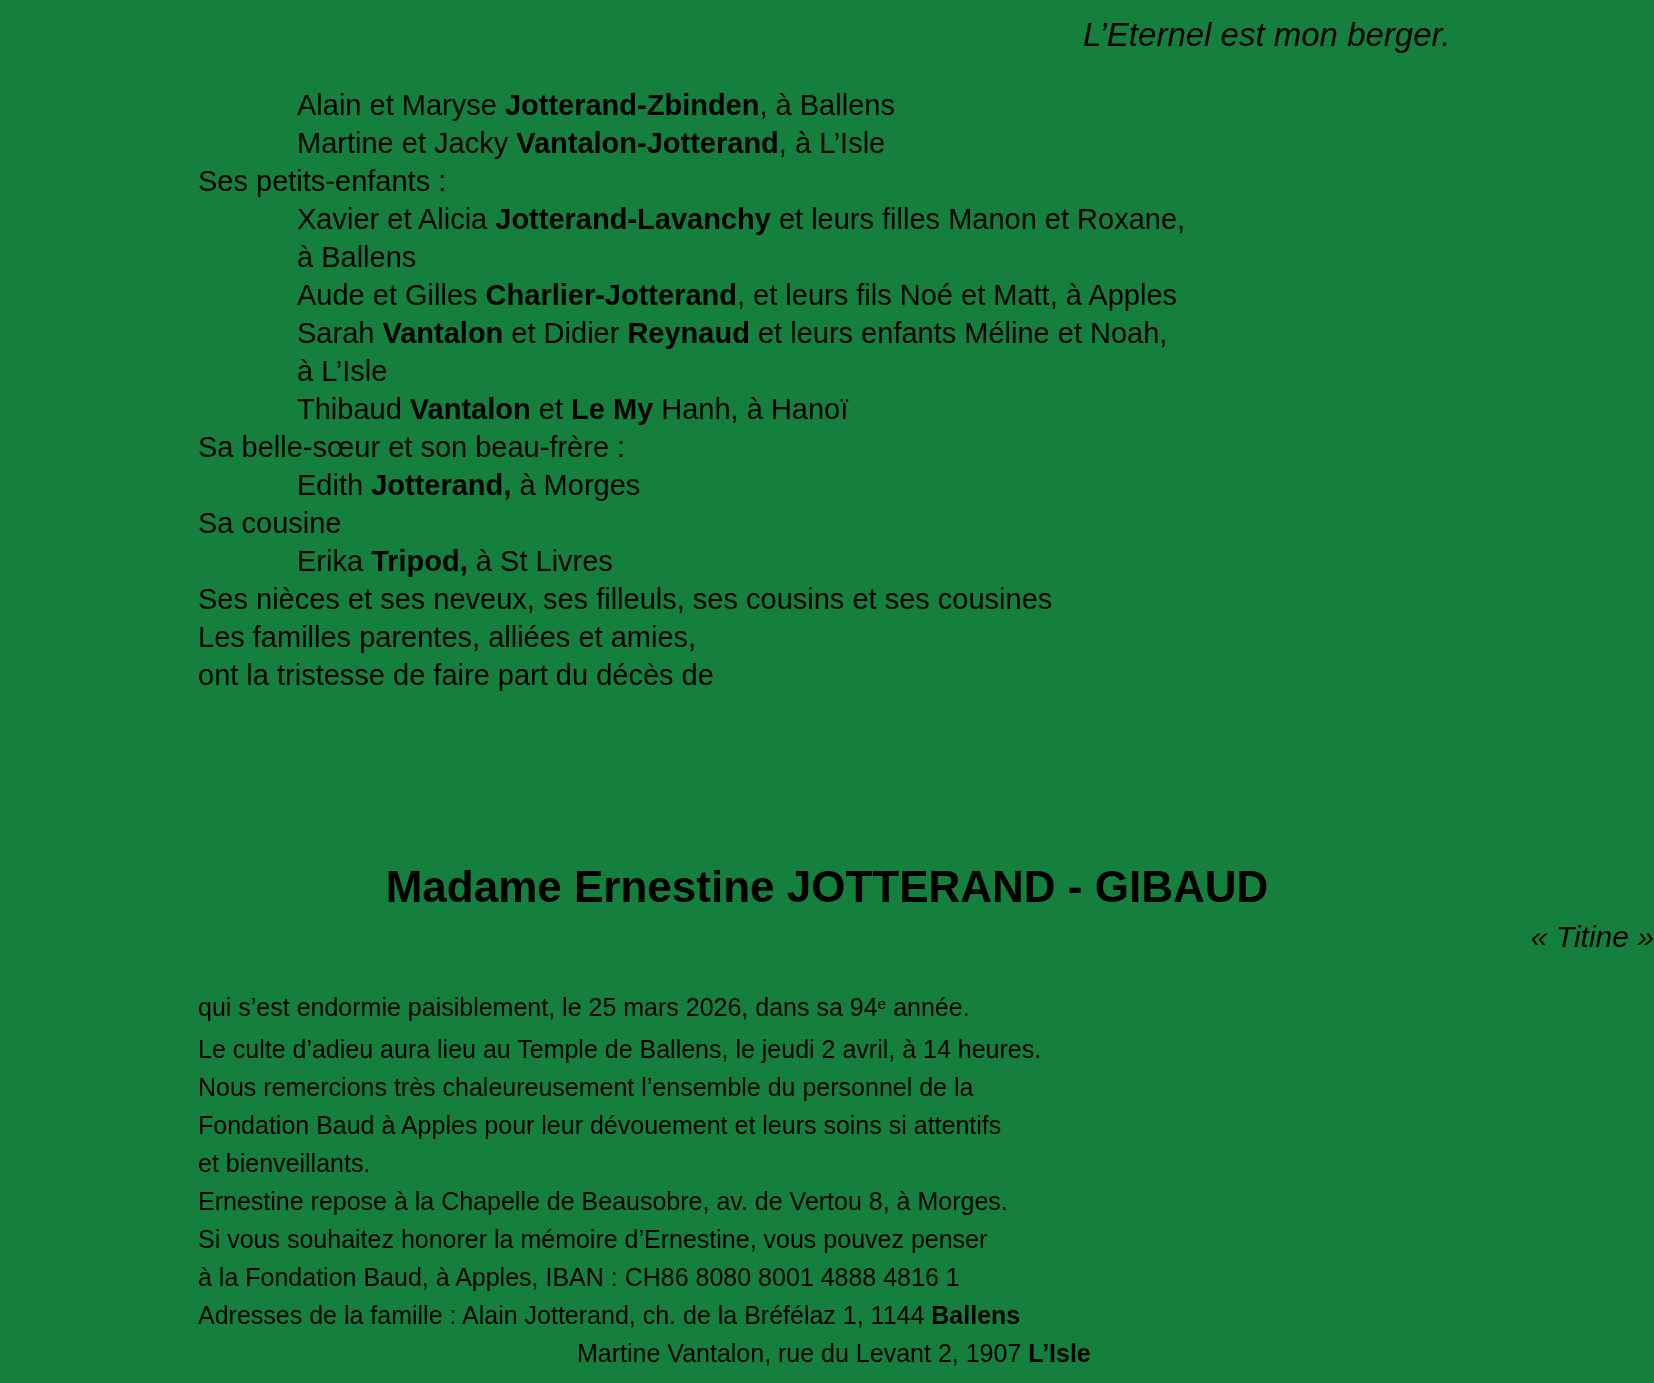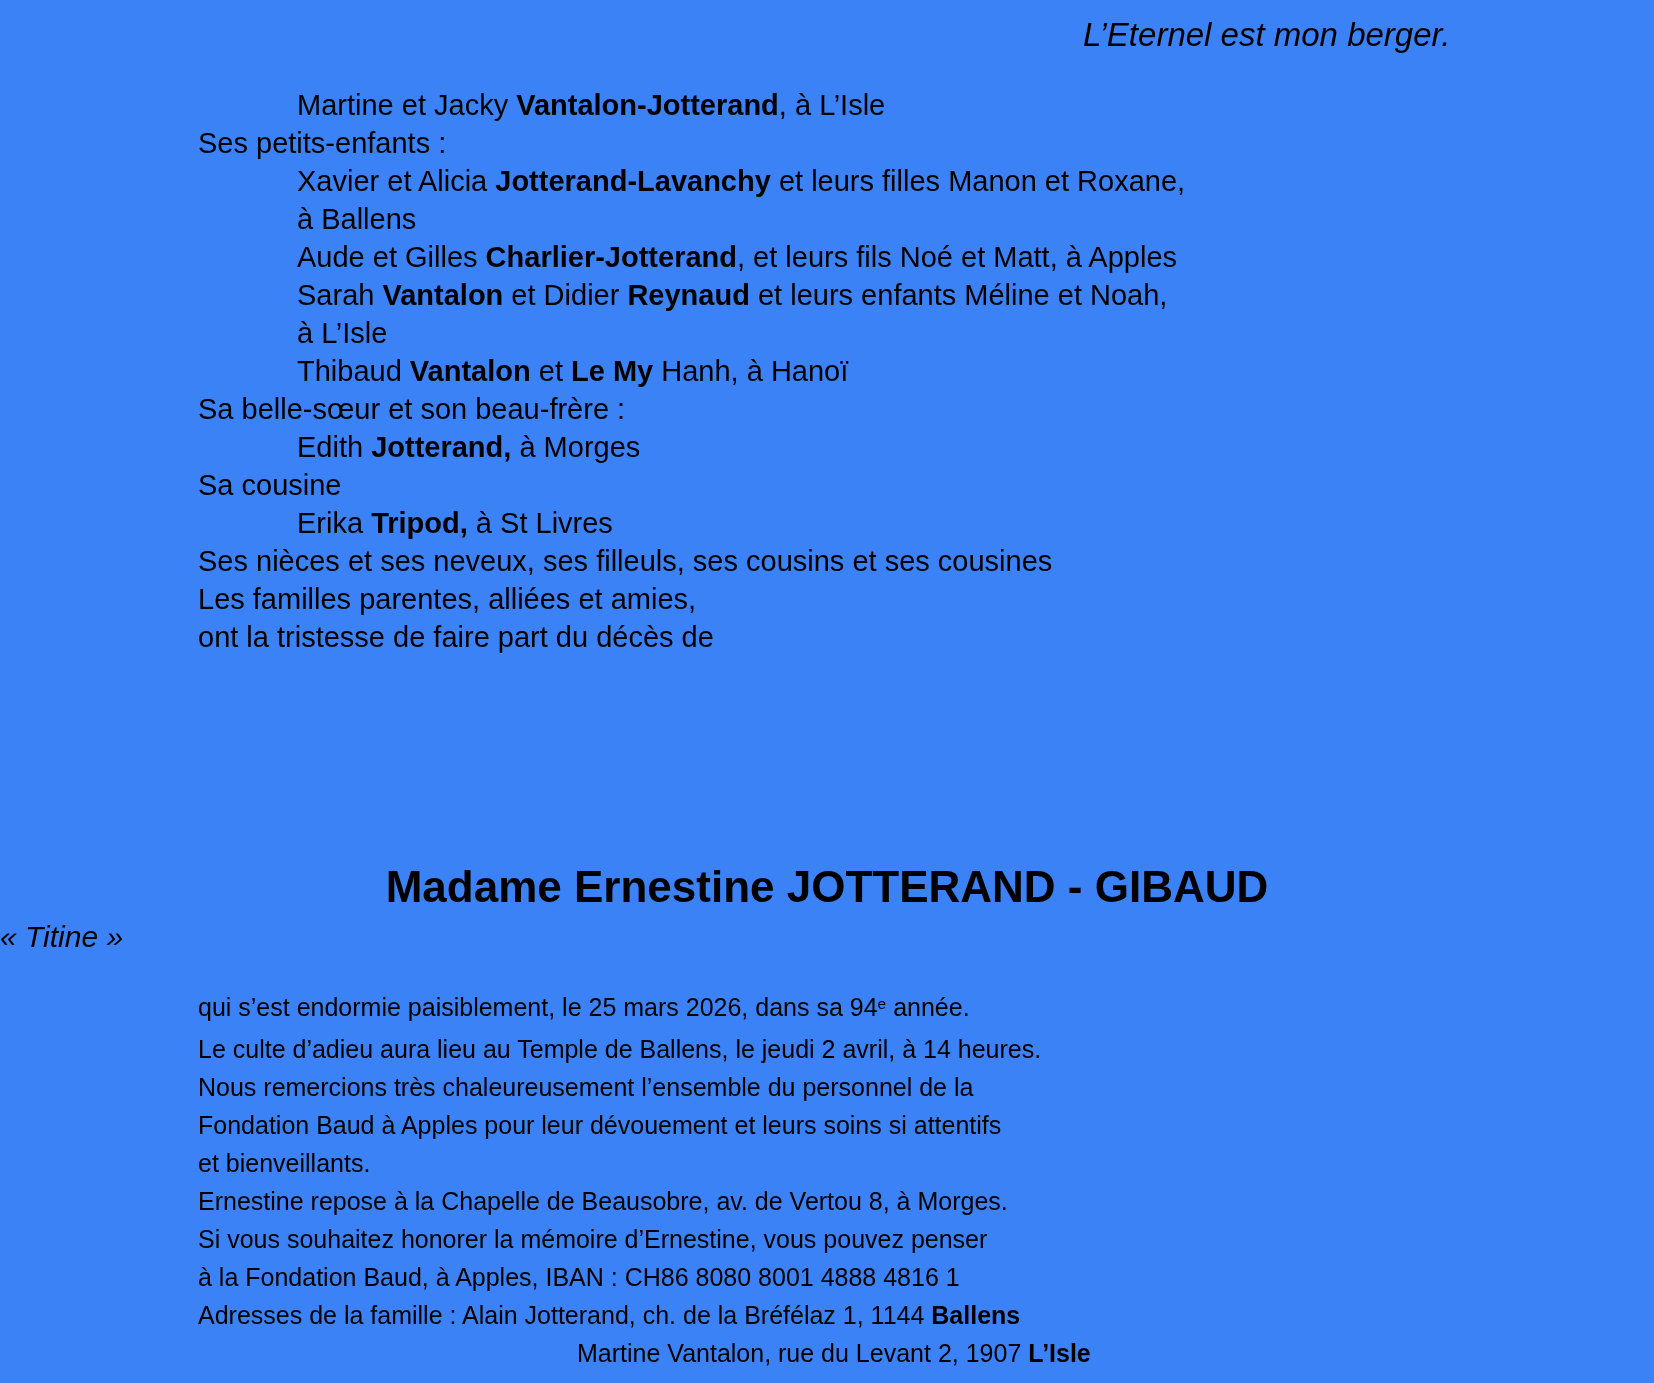--- a/index.html
+++ b/index.html
@@ -4,21 +4,21 @@
 <style>
   html, body {
     margin: 0;
     padding: 0;
     background: #ffffff;
   }
   .page {
     position: relative;
     width: 1654px;
     height: 1383px;
-    background: #3b82f6;
+    background: #15803d;
     color: #000000;
     font-family: "Liberation Sans", sans-serif;
     overflow: hidden;
   }
   .epigraph {
     position: absolute;
     left: 1083px;
     top: 16px;
     font-size: 33px;
     font-style: italic;
@@ -58,34 +58,35 @@
     text-align: center;
     font-size: 44px;
     font-weight: bold;
     white-space: nowrap;
   }
   .deceased-nickname {
     position: absolute;
     left: 0;
     top: 920px;
     width: 100%;
-    text-align: left;
+    text-align: right;
     font-size: 30px;
     font-style: italic;
     white-space: nowrap;
   }
 </style>
 </head>
 <body>
 
 <div class="page">
 
   <div class="epigraph">L’Eternel est mon berger.</div>
 
   <div class="family-list">
+      <div class="line ind-1"><span>Alain et Maryse </span><span class="seg-bold">Jotterand-Zbinden</span><span>, à Ballens</span></div>
       <div class="line ind-1"><span>Martine et Jacky </span><span class="seg-bold">Vantalon-Jotterand</span><span>, à L’Isle</span></div>
       <div class="line ind-0"><span>Ses petits-enfants :</span></div>
       <div class="line ind-1"><span>Xavier et Alicia </span><span class="seg-bold">Jotterand-Lavanchy</span><span> et leurs filles Manon et Roxane,</span></div>
       <div class="line ind-1"><span>à Ballens</span></div>
       <div class="line ind-1"><span>Aude et Gilles </span><span class="seg-bold">Charlier-Jotterand</span><span>, et leurs fils Noé et Matt, à Apples</span></div>
       <div class="line ind-1"><span>Sarah </span><span class="seg-bold">Vantalon</span><span> et Didier </span><span class="seg-bold">Reynaud</span><span> et leurs enfants Méline et Noah,</span></div>
       <div class="line ind-1"><span>à L’Isle</span></div>
       <div class="line ind-1"><span>Thibaud </span><span class="seg-bold">Vantalon</span><span> et </span><span class="seg-bold">Le My</span><span> Hanh, à Hanoï</span></div>
       <div class="line ind-0"><span>Sa belle-sœur et son beau-frère :</span></div>
       <div class="line ind-1"><span>Edith </span><span class="seg-bold">Jotterand,</span><span> à Morges</span></div>

